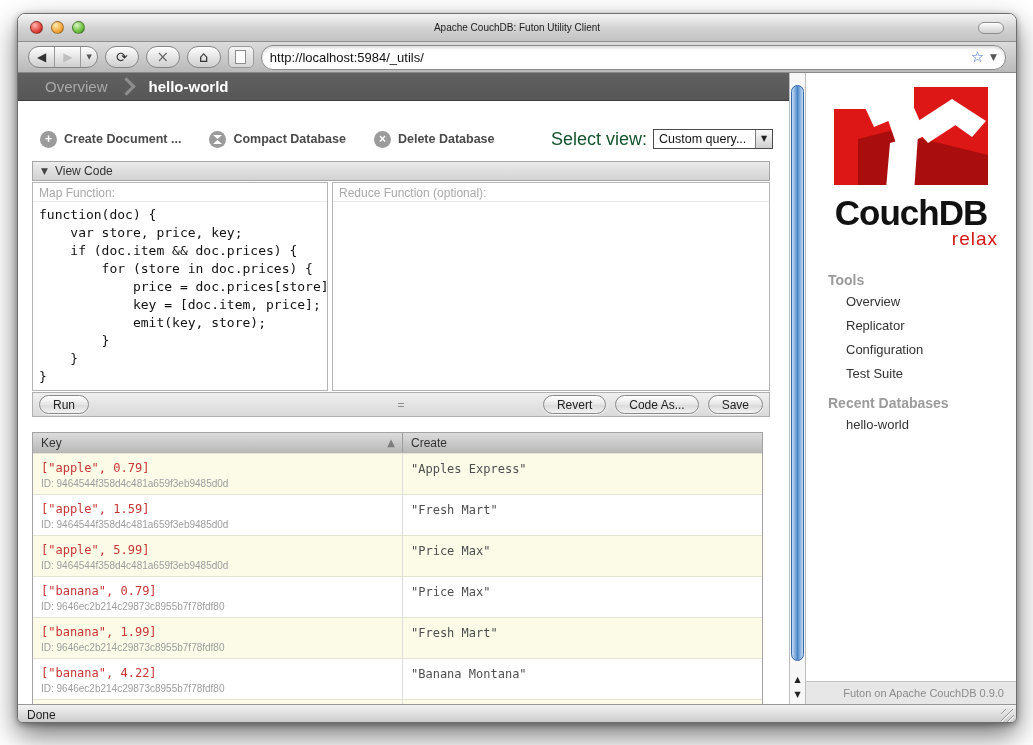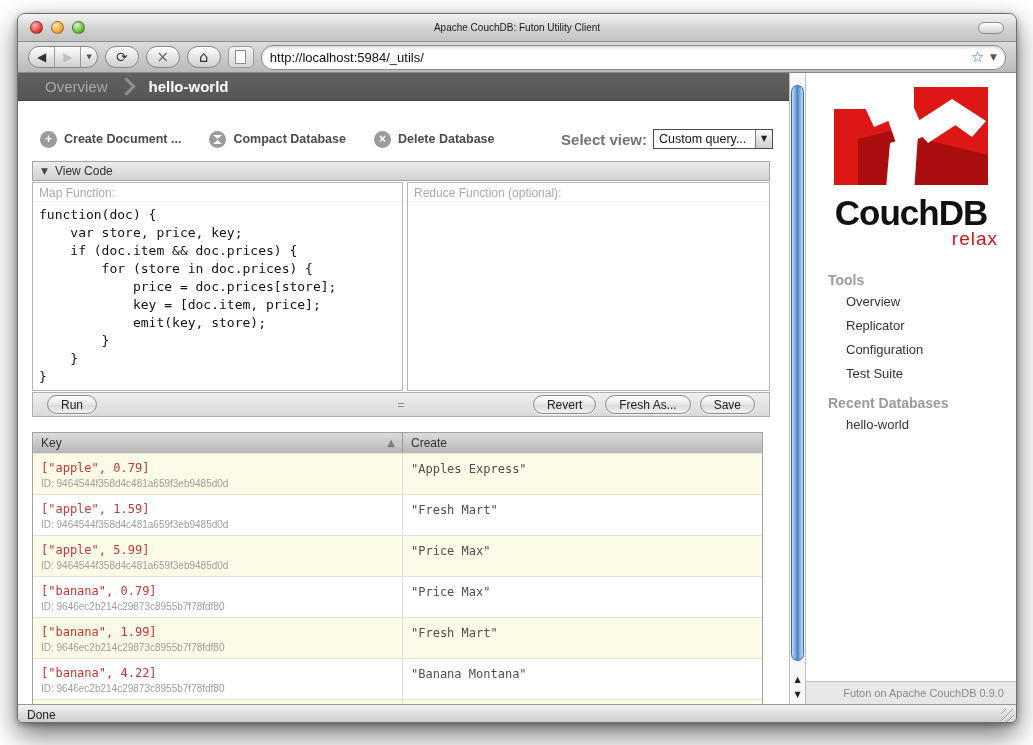--- a/index.html
+++ b/index.html
@@ -57,41 +57,41 @@
 
   .page { flex:1; overflow:hidden; padding:0 16px 0 14px; }
 
   
   .actions { display:flex; align-items:center; margin-top:26px; height:24px; padding-left:8px; }
   .action { display:flex; align-items:center; gap:7px; margin-right:28px; cursor:pointer; }
   .circ { width:17px; height:17px; border-radius:50%; background:#9b9b9b; color:#fff; display:flex;
     align-items:center; justify-content:center; font-size:12px; font-weight:bold; }
   .action-label { font-size:12.5px; font-weight:bold; color:#4a4a4a; }
   .selectview { margin-left:auto; display:flex; align-items:center; gap:6px; }
-  .selectview-label { font-size:15px; font-weight:bold; color:#737373; }
+  .selectview-label { font-size:18px; font-weight:normal; color:#14532d; }
   .select { width:120px; height:20px; border:1px solid #4a4a4a; background:#fff; display:flex; align-items:center; }
   .select-text { flex:1; font-size:12.5px; color:#111; padding-left:5px; white-space:nowrap; overflow:hidden; }
   .select-arrow { width:17px; height:18px; background:linear-gradient(#fafafa,#cfcfcf); border-left:1px solid #7d7d7d;
     display:flex; align-items:center; justify-content:center; font-size:8px; color:#222; }
 
   
   .viewcode { margin-top:10px; width:738px; }
   .vc-header { height:20px; background:linear-gradient(#ececec,#d2d2d2); border:1px solid #a6a6a6;
     display:flex; align-items:center; padding-left:8px; gap:7px; cursor:pointer; }
   .vc-tri { font-size:9px; color:#444; }
   .vc-title { font-size:12px; color:#333; }
   .panes { display:flex; gap:4px; margin-top:1px; }
   .pane { border:1px solid #b5b5b5; background:#fff; }
-  .pane.map { width:371px; }
+  .pane.map { width:296px; }
   .pane.reduce { flex:1; }
   .pane-label { height:19px; font-size:12px; color:#a9a9a9; padding:3px 0 0 6px; border-bottom:1px solid #ececec; }
   .code { height:188px; padding:4px 6px; font-family:"DejaVu Sans Mono", monospace; font-size:13px;
     line-height:18px; color:#111; white-space:pre; overflow:hidden; }
   .vc-bottom { position:relative; height:25px; margin-top:1px; border:1px solid #b0b0b0;
-    background:linear-gradient(#efefef,#d9d9d9); display:flex; align-items:center; padding:0 14px; }
+    background:linear-gradient(#efefef,#d9d9d9); display:flex; align-items:center; padding:0 6px; }
   .aquabtn { height:19px; border:1px solid #8a8a8a; border-radius:11px; padding:0 13px;
     background:linear-gradient(#ffffff,#e6e6e6 50%,#d9d9d9 52%,#f2f2f2); font-size:12px; color:#222;
     font-family:"Liberation Sans", sans-serif; display:flex; align-items:center; box-shadow:0 1px 1px rgba(255,255,255,.8); cursor:pointer; }
   .grip { position:absolute; left:50%; transform:translateX(-50%); color:#8a8a8a; font-size:12px; cursor:row-resize; }
   .vc-right { margin-left:auto; display:flex; gap:9px; }
 
   
   .rtable { margin-top:15px; width:731px; border:1px solid #a3a3a3; border-bottom:none; }
   .thead { display:flex; height:20px; background:linear-gradient(#dcdcdc,#b7b7b7); }
   .th { font-size:12px; color:#333; display:flex; align-items:center; padding-left:8px; position:relative; cursor:pointer; }
@@ -247,21 +247,21 @@
               <div class="pane reduce">
                 <div class="pane-label">Reduce Function (optional):</div>
                 <div class="code"></div>
               </div>
             </div>
             <div class="vc-bottom">
               <div class="aquabtn">Run</div>
               <span class="grip">=</span>
               <div class="vc-right">
                 <div class="aquabtn">Revert</div>
-                <div class="aquabtn">Fresh As...</div>
+                <div class="aquabtn">Code As...</div>
                 <div class="aquabtn">Save</div>
               </div>
             </div>
           </div>
 
           <div class="rtable">
             <div class="thead">
               <div class="th key">
                 <span>Key</span>
                 <span class="sortarrow glyph">▲</span>

